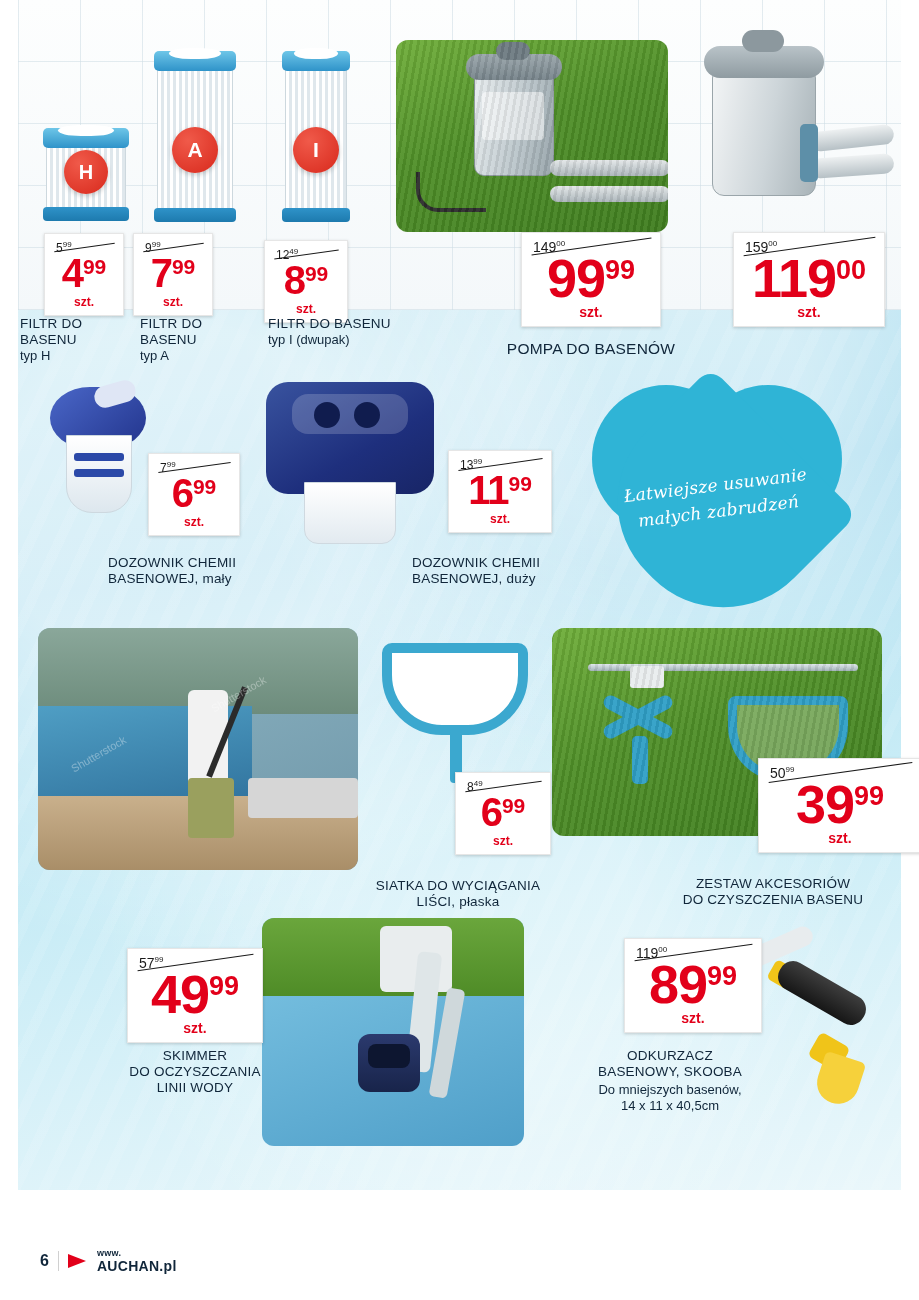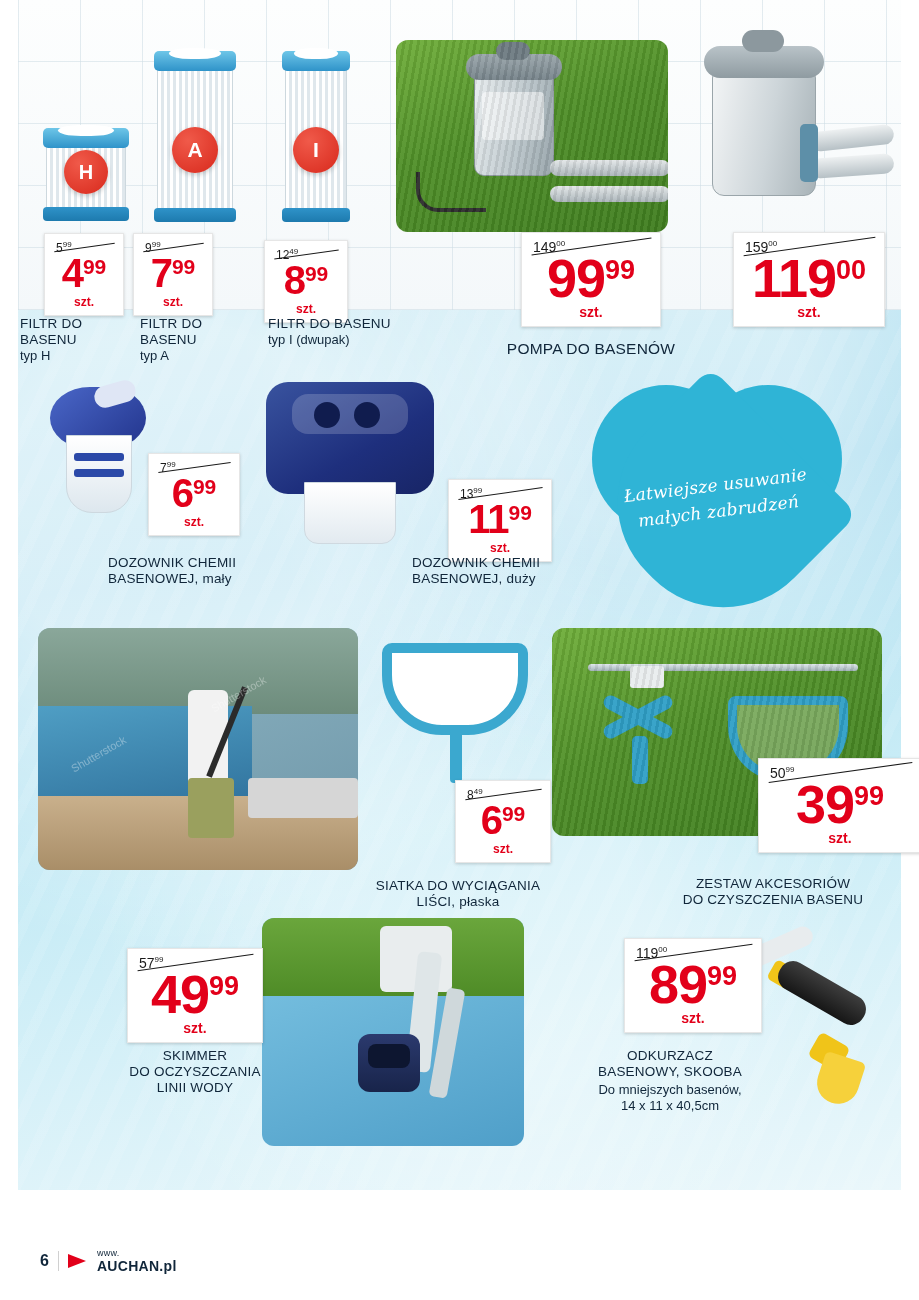--- a/index.html
+++ b/index.html
@@ -136,21 +136,21 @@
   
   .footer { position: absolute; left: 40px; top: 1248px; display: flex; align-items: center; gap: 9px; z-index: 8; }
   .pageno { font-size: 16px; font-weight: 700; color: #10263a; }
   .divider { width: 1px; height: 20px; background: #d0d0d0; }
   .flag { width: 20px; height: 14px; position: relative; }
   .flag:before {
     content: ""; position: absolute; left: 0; top: 0;
     border-left: 18px solid #e2001a; border-top: 7px solid transparent; border-bottom: 7px solid transparent;
   }
   .brand { font-size: 14px; font-weight: 700; color: #10263a; letter-spacing: .3px; }
-  .brand small { font-size: 9px; font-weight: 400; display:block; color:#10263a; }
+  .brand small { font-size: 9px; font-weight: 700; display:block; color:#10263a; }
   .wmark { position:absolute; color: rgba(255,255,255,.35); font-size: 11px; transform: rotate(-30deg); }
 </style>
 </head>
 <body>
 
 <div class="page">
 
   <div class="bg-tiles"></div>
   <div class="bg-water"></div>
   <div class="bg-bottom"></div>
@@ -275,21 +275,21 @@
   </div>
 
   <div class="tag" style="left:148px; top:453px; width:92px;">
     <span class="old"><span>7</span><span class="sup">99</span></span>
     <span class="new">
         <span class="int">6</span>
         <span class="dec">99</span>
       </span>
     <span class="szt">szt.</span>
   </div>
-  <div class="tag" style="left:448px; top:450px; width:104px;margin-top:29px;">
+  <div class="tag" style="left:448px; top:450px; width:104px;">
     <span class="old"><span>13</span><span class="sup">99</span></span>
     <span class="new">
         <span class="int">11</span>
         <span class="dec">99</span>
       </span>
     <span class="szt">szt.</span>
   </div>
 
   <div class="label" style="left:108px; top:555px; width:230px;">
     <div class="t1">DOZOWNIK CHEMII</div>
@@ -329,21 +329,21 @@
 
   <div class="photo grass" style="left:552px; top:628px; width:330px; height:208px;">
     <div style="position:absolute;left:36px;top:36px;width:270px;height:7px;background:linear-gradient(#dfe7ea,#9fb0b6);border-radius:4px;"></div>
     <div style="position:absolute;left:176px;top:68px;width:120px;height:86px;border-radius:8px 8px 56px 56px;background:rgba(255,255,255,.25);border:9px solid #2f9fc6;box-sizing:border-box;"></div>
     <div style="position:absolute;left:48px;top:82px;width:76px;height:14px;background:#2f9fc6;border-radius:7px;transform:rotate(28deg);"></div>
     <div style="position:absolute;left:48px;top:82px;width:76px;height:14px;background:#2f9fc6;border-radius:7px;transform:rotate(-28deg);"></div>
     <div style="position:absolute;left:80px;top:108px;width:16px;height:48px;background:#2f9fc6;border-radius:5px;"></div>
     <div style="position:absolute;left:78px;top:38px;width:34px;height:22px;background:#e9edee;border-radius:3px;"></div>
   </div>
 
-  <div class="tag" style="left:455px; top:772px; width:96px;margin-top:8px;">
+  <div class="tag" style="left:455px; top:772px; width:96px;">
     <span class="old"><span>8</span><span class="sup">49</span></span>
     <span class="new">
         <span class="int">6</span>
         <span class="dec">99</span>
       </span>
     <span class="szt">szt.</span>
   </div>
   <div class="tag big" style="left:758px; top:758px; width:164px;">
     <span class="old"><span>50</span><span class="sup">99</span></span>
     <span class="new">

